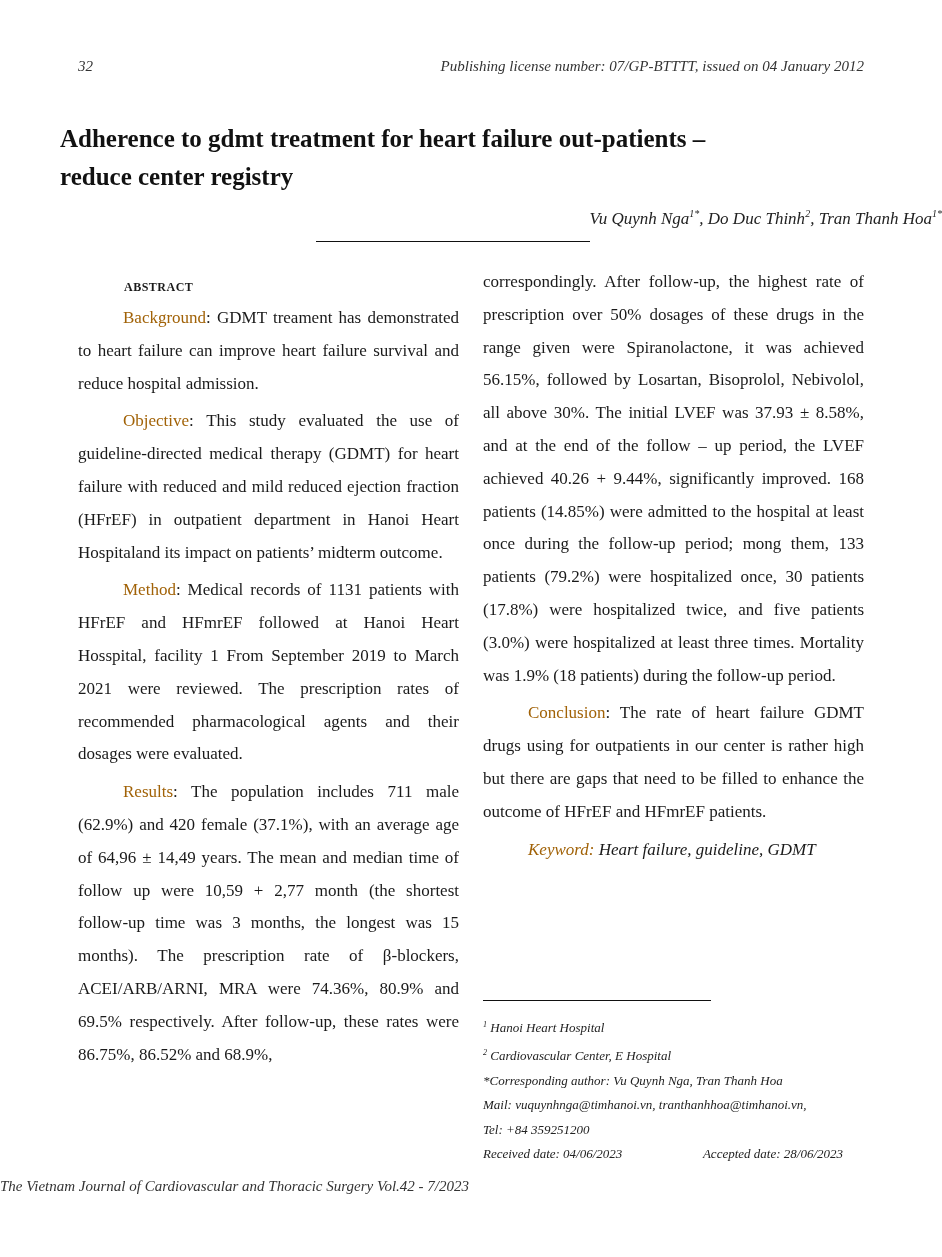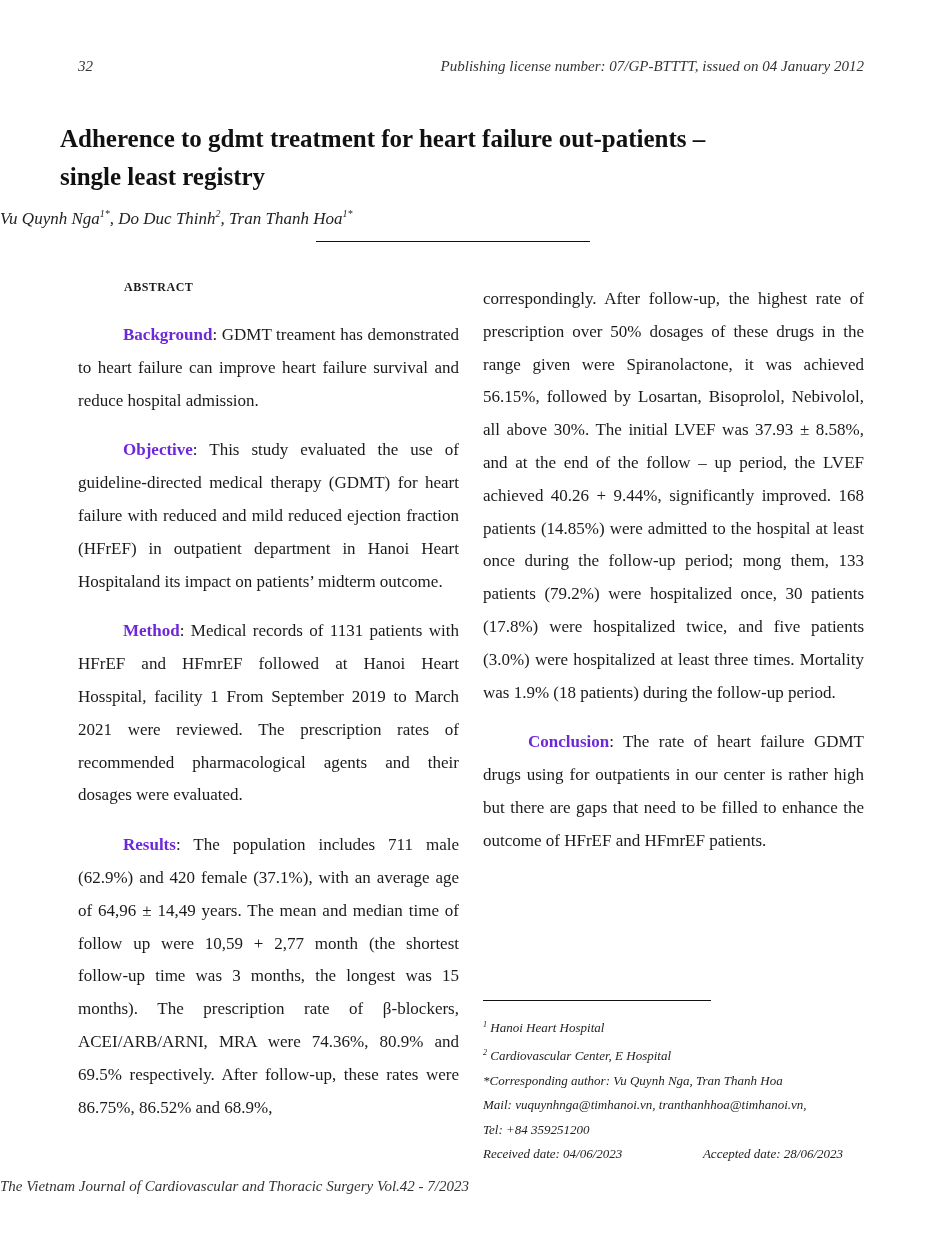--- a/index.html
+++ b/index.html
@@ -11,36 +11,36 @@
     position: absolute; top: 58px; left: 78px; right: 78px;
     display: flex; justify-content: space-between;
     font-style: italic; font-size: 15px; color: #333; gap: 17px;
   }
   .title {
     position: absolute; top: 120px; left: 60px; right: 60px;
     font-weight: bold; font-size: 25px; line-height: 38px;
     color: #111;
   }
   .authors {
-    position: absolute; top: 208px; left: 0; right: 0; text-align: left;
+    position: absolute; top: 208px; left: 0; right: 0; text-align: right;
     font-style: italic; font-size: 17px; color: #222;
   }
   .authors sup { font-size: 10px; }
   .author-rule {
     position: absolute; top: 241px; left: 316px; width: 274px; height: 1px; background: #111;
   }
   .col {
     position: absolute; width: 381px; font-size: 17px; line-height: 32.8px;
     text-align: justify; color: #1a1a1a;
   }
   .col-left { left: 78px; top: 272px; }
   .col-right { left: 483px; top: 266px; }
-  .col p { margin: 17px 0 5px 0; text-indent: 45px; }
+  .col p { margin: 0 0 5px 0; text-indent: 45px; }
   .col p.noindent { text-indent: 0; }
-  .col b { font-weight: bold; color: #6d28d9; }
+  .col b { font-weight: normal; color: #a16207; }
   .abstract-heading {
     font-weight: bold; font-size: 12px; margin: 0 0 0 46px; line-height: 30px; letter-spacing: 0.5px;
   }
   .keyword { text-indent: 45px; font-style: italic; margin-top: 8px; }
   .keyword b { font-style: italic; }
   .footnote-rule {
     position: absolute; left: 483px; top: 1000px; width: 228px; height: 1px; background: #111;
   }
   .footnotes {
     position: absolute; left: 483px; top: 1013px; width: 380px;
@@ -57,41 +57,42 @@
 </head>
 <body>
 
 <div class="running-header">
   <span>32</span>
   <span>Publishing license number: 07/GP-BTTTT, issued on 04 January 2012</span>
 </div>
 
 <div class="title">
   <div>Adherence to gdmt treatment for heart failure out-patients –</div>
-  <div>single least registry</div>
+  <div>reduce center registry</div>
 </div>
 
 <div class="authors">
   <span>Vu Quynh Nga</span><sup>1*</sup>,
   <span>Do Duc Thinh</span><sup>2</sup>,
   <span>Tran Thanh Hoa</span><sup>1*</sup>
 </div>
 <div class="author-rule"></div>
 
 <div class="col col-left">
   <div class="abstract-heading">ABSTRACT</div>
   <p><b>Background</b><span>: GDMT treament has demonstrated to heart failure can improve heart failure survival and reduce hospital admission.</span></p>
   <p><b>Objective</b><span>: This study evaluated the use of guideline-directed medical therapy (GDMT) for heart failure with reduced and mild reduced ejection fraction (HFrEF) in outpatient department in Hanoi Heart Hospitaland its impact on patients’ midterm outcome.</span></p>
   <p><b>Method</b><span>: Medical records of 1131 patients with HFrEF and HFmrEF followed at Hanoi Heart Hosspital, facility 1 From September 2019 to March 2021 were reviewed. The prescription rates of recommended pharmacological agents and their dosages were evaluated.</span></p>
   <p><b>Results</b><span>: The population includes 711 male (62.9%) and 420 female (37.1%), with an average age of 64,96 ± 14,49 years. The mean and median time of follow up were 10,59 + 2,77 month (the shortest follow-up time was 3 months, the longest was 15 months). The prescription rate of β-blockers, ACEI/ARB/ARNI, MRA were 74.36%, 80.9% and 69.5% respectively. After follow-up, these rates were 86.75%, 86.52% and 68.9%,</span></p>
 </div>
 
 <div class="col col-right">
   <p class="noindent">correspondingly. After follow-up, the highest rate of prescription over 50% dosages of these drugs in the range given were Spiranolactone, it was achieved 56.15%, followed by Losartan, Bisoprolol, Nebivolol, all above 30%. The initial LVEF was 37.93 ± 8.58%, and at the end of the follow – up period, the LVEF achieved 40.26 + 9.44%, significantly improved. 168 patients (14.85%) were admitted to the hospital at least once during the follow-up period; mong them, 133 patients (79.2%) were hospitalized once, 30 patients (17.8%) were hospitalized twice, and five patients (3.0%) were hospitalized at least three times. Mortality was 1.9% (18 patients) during the follow-up period.</p>
   <p><b>Conclusion</b><span>: The rate of heart failure GDMT drugs using for outpatients in our center is rather high but there are gaps that need to be filled to enhance the outcome of HFrEF and HFmrEF patients.</span></p>
+  <p class="keyword"><b>Keyword:</b><span> Heart failure, guideline, GDMT</span></p>
 </div>
 
 <div class="footnote-rule"></div>
 <div class="footnotes">
   <div><sup>1</sup><span> Hanoi Heart Hospital</span></div>
   <div><sup>2</sup><span> Cardiovascular Center, E Hospital</span></div>
   <div>*Corresponding author:  Vu Quynh Nga, Tran Thanh Hoa</div>
   <div>Mail: vuquynhnga@timhanoi.vn, tranthanhhoa@timhanoi.vn,</div>
   <div>Tel: +84 359251200</div>
   <div class="dates">

